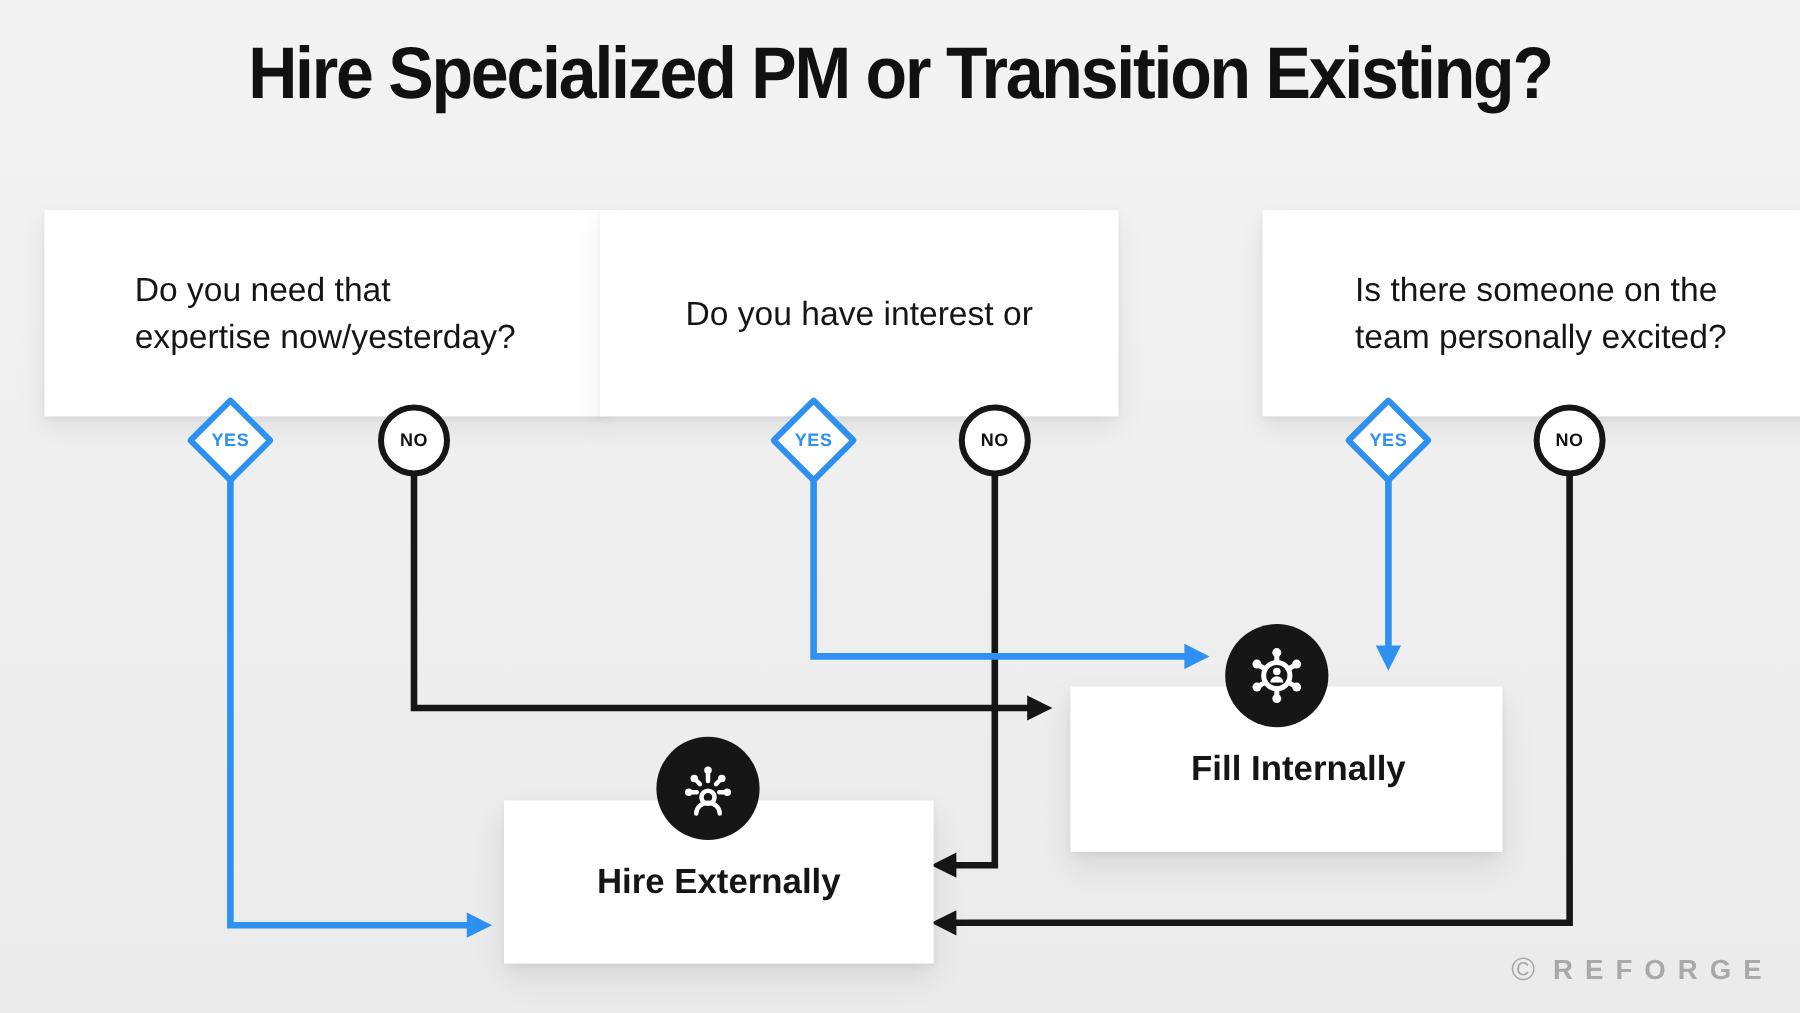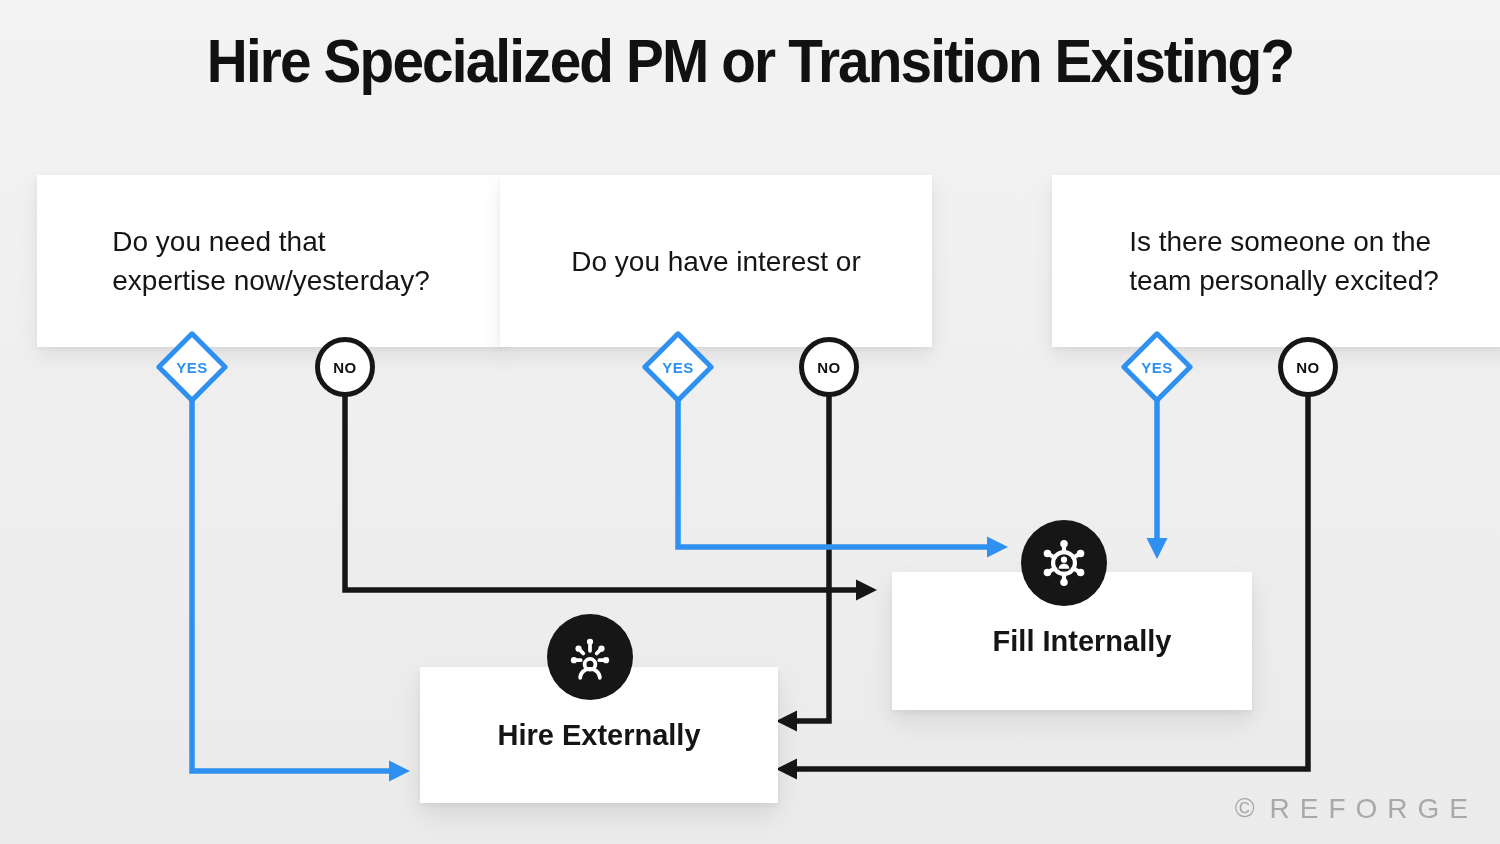--- a/index.html
+++ b/index.html
@@ -83,21 +83,21 @@
   }
   .icon-fill{left:1021px;top:520px;}
   .icon-hire{left:547px;top:614px;}
   .logo{
     position:absolute;right:22px;bottom:22px;z-index:5;
     display:flex;align-items:center;gap:15px;
     color:#a9a9a9;
   }
   .copyright-glyph{font-size:27px;line-height:27px;font-weight:400;}
   .logo-text{
-    font-size:28px;font-weight:400;letter-spacing:10px;
+    font-size:23px;font-weight:700;letter-spacing:10px;
     line-height:27px;
   }
 </style>
 </head>
 <body>
 
 <div class="canvas">
 
   <h1 class="title">Hire Specialized PM or Transition Existing?</h1>
 

